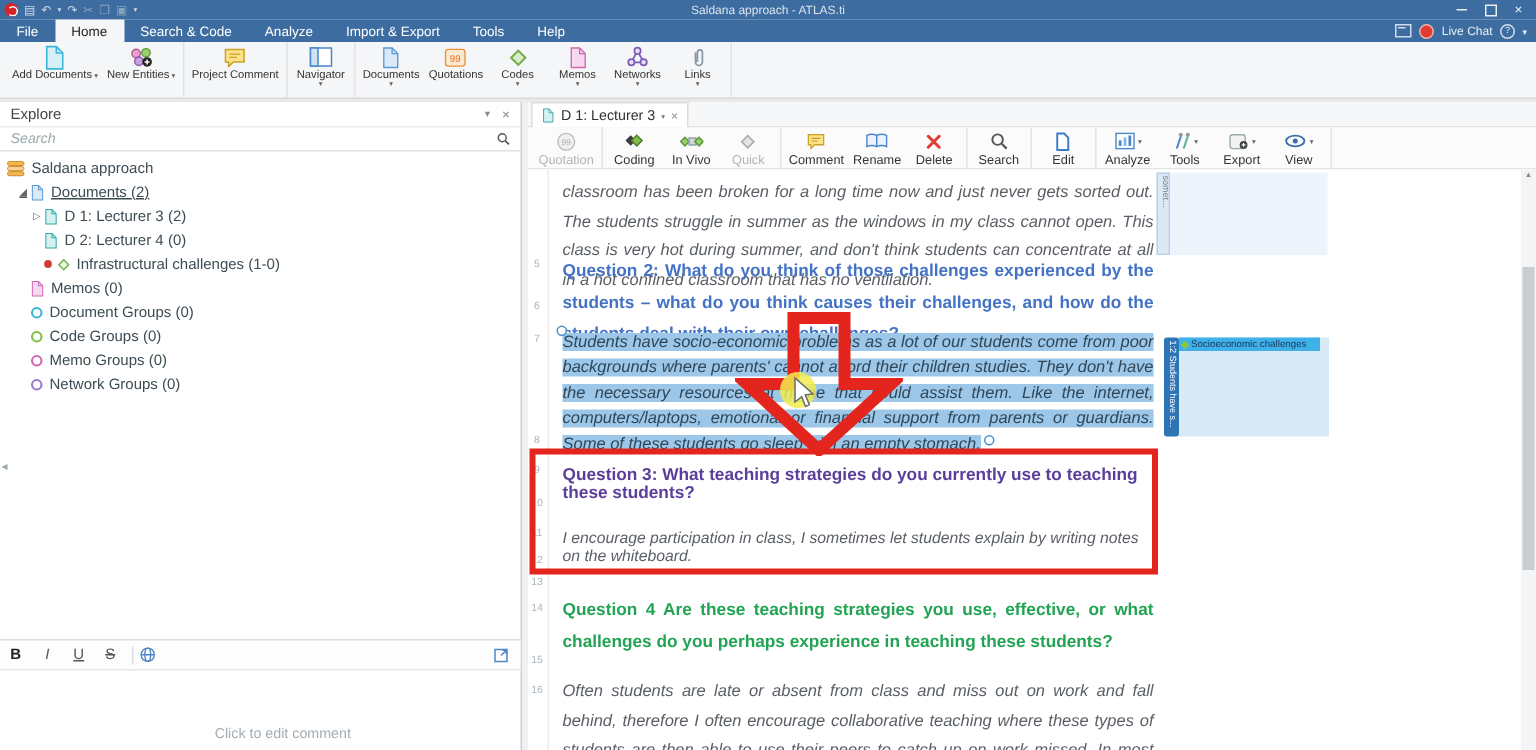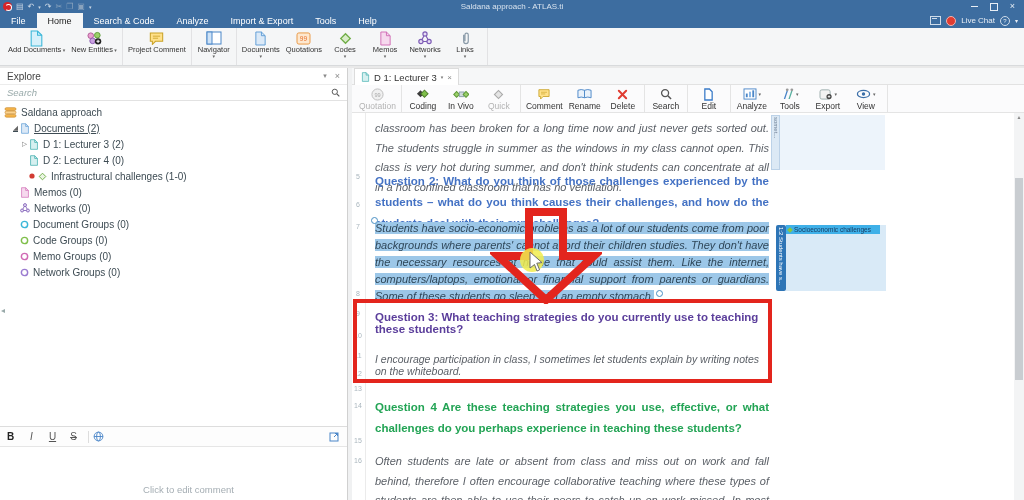--- a/index.html
+++ b/index.html
@@ -362,31 +362,20 @@
           <span class="ic">
             <svg width="10" height="11" viewBox="0 0 14 16">
               <path d="M2 1h6l4 4v10H2z" fill="#f6d9ee" stroke="#d06ab4"></path>
               <path d="M8 1v4h4" fill="none" stroke="#d06ab4"></path>
             </svg>
           </span>
           <span>Memos (0)</span>
         </div>
         <div class="trow" style="padding-left: 20px;">
           <span class="ic">
-            <svg width="10" height="10" viewBox="0 0 12 12">
-              <path d="M6 2.5L2.5 9M6 2.5L9.5 9M2.5 9h7" stroke="#7d5bb5"></path>
-              <circle cx="6" cy="2.5" r="1.8" fill="#e7def5" stroke="#7d5bb5"></circle>
-              <circle cx="2.5" cy="9" r="1.8" fill="#e7def5" stroke="#7d5bb5"></circle>
-              <circle cx="9.5" cy="9" r="1.8" fill="#e7def5" stroke="#7d5bb5"></circle>
-            </svg>
-          </span>
-          <span>Networks (0)</span>
-        </div>
-        <div class="trow" style="padding-left: 20px;">
-          <span class="ic">
             <svg width="9" height="9" viewBox="0 0 10 10">
               <circle cx="5" cy="5" r="3.5" fill="#fff" stroke="#3bb6d8" stroke-width="1.6"></circle>
             </svg>
           </span>
           <span>Document Groups (0)</span>
         </div>
         <div class="trow" style="padding-left: 20px;">
           <span class="ic">
             <svg width="9" height="9" viewBox="0 0 10 10">
               <circle cx="5" cy="5" r="3.5" fill="#fff" stroke="#7fbf4a" stroke-width="1.6"></circle>

